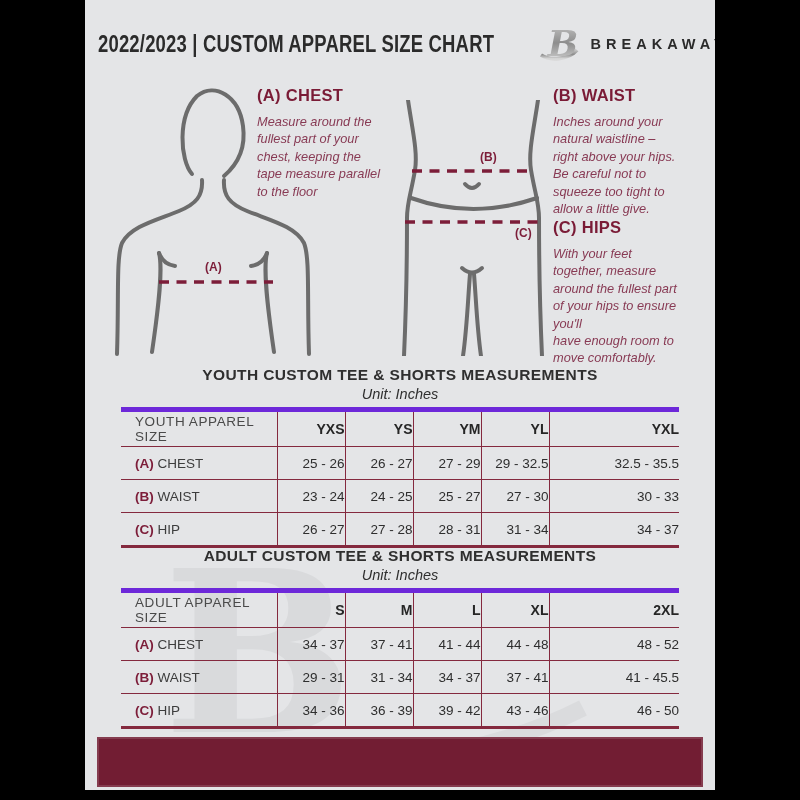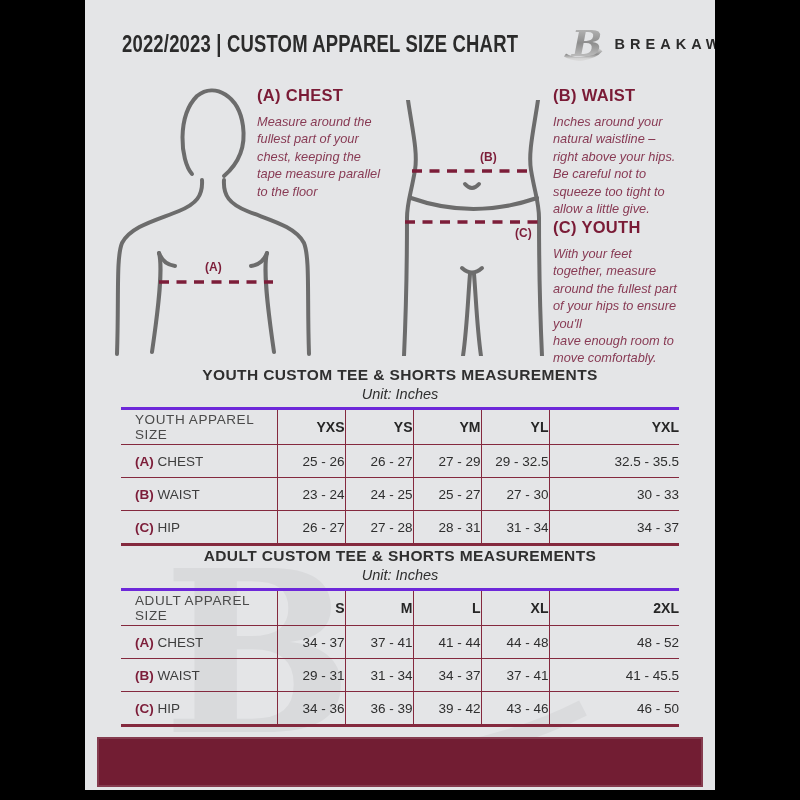--- a/index.html
+++ b/index.html
@@ -2,21 +2,21 @@
 <html><head>
 <meta charset="utf-8">
 <style>
   html,body { margin:0; padding:0; background:#000; }
   .canvas { position:relative; width:800px; height:800px; background:#000; overflow:hidden;
             font-family:"Liberation Sans", sans-serif; }
   .page { position:absolute; left:85px; top:0; width:630px; height:790px; background:#e4e5e7; overflow:hidden; }
 
   
   .hdr { position:absolute; left:0; top:20px; width:630px; height:48px;
-         display:flex; align-items:center; justify-content:center; gap:16px; z-index:2;margin-left:24px; }
+         display:flex; align-items:center; justify-content:center; gap:16px; z-index:2; }
   .hdr-title { font-size:21px; font-weight:700; color:#2b2b2b; letter-spacing:.2px; white-space:nowrap;
                transform:scale(.88,1.12); transform-origin:center; }
   .logo-wrap { display:flex; align-items:center; gap:9px; }
   .brand { font-size:14.5px; font-weight:700; color:#2b2b2b; letter-spacing:5px; white-space:nowrap; }
 
   
   .fig { position:absolute; z-index:1; }
   .fig-label { position:absolute; z-index:2; font-size:12px; font-weight:700; color:#7c1d39; }
 
   
@@ -26,21 +26,21 @@
   .guide-text { margin:0; font-size:12.8px; font-style:italic; color:#883a54; line-height:1.36; white-space:pre-line; }
 
   
   .wm { position:absolute; left:78px; top:550px; z-index:0; }
 
   
   .tbl-sec { position:absolute; left:36px; width:558px; z-index:1; text-align:center; }
   .tbl-title { font-size:15.5px; font-weight:700; color:#2f2f2f; letter-spacing:.4px; }
   .tbl-unit { font-size:14.5px; font-style:italic; color:#2f2f2f; margin:2px 0 5px 0; }
   table { border-collapse:collapse; width:558px; table-layout:fixed;
-          border-top:3px solid #6d28d9; border-bottom:3px solid #84293e; }
+          border-top:5px solid #6d28d9; border-bottom:3px solid #84293e; }
   td { height:32px; border-top:1.5px solid #84293e; text-align:right;
        color:#2e2e2e; font-size:13.5px; padding:0; }
   tr:first-child td { border-top:none; }
   td + td { border-left:1.6px solid #84293e; }
   td.lbl { text-align:left; padding-left:14px; }
   tr.head td { height:34px; }
   tr.head td.sz { font-weight:700; font-size:14px; color:#262626; }
   tr.head td.lbl { font-size:13.5px; letter-spacing:.6px; color:#4a4a4a; }
   .mp { color:#7c1d39; font-weight:700; }
   td.lbl .nm { color:#3d3d3d; }
@@ -122,21 +122,21 @@
       <h3 class="guide-h"><span>(B)</span> <span>WAIST</span></h3>
       <p class="guide-text">Inches around your
 natural waistline –
 right above your hips.
 Be careful not to
 squeeze too tight to
 allow a little give.</p>
     </div>
 
     <div class="guide-block" style="left:468px; top:218px;">
-      <h3 class="guide-h"><span>(C)</span> <span>YOUTH</span></h3>
+      <h3 class="guide-h"><span>(C)</span> <span>HIPS</span></h3>
       <p class="guide-text">With your feet
 together, measure
 around the fullest part
 of your hips to ensure
 you'll
 have enough room to
 move comfortably.</p>
     </div>
 
     <section class="tbl-sec" style="top:366px;">

